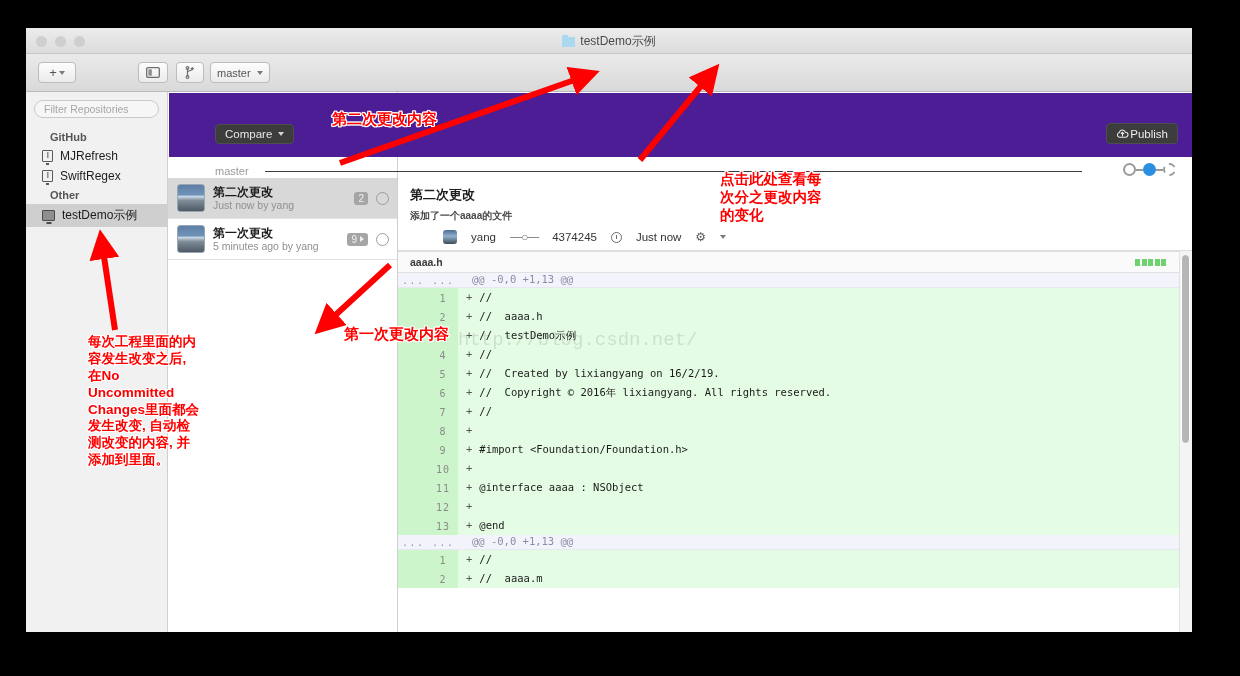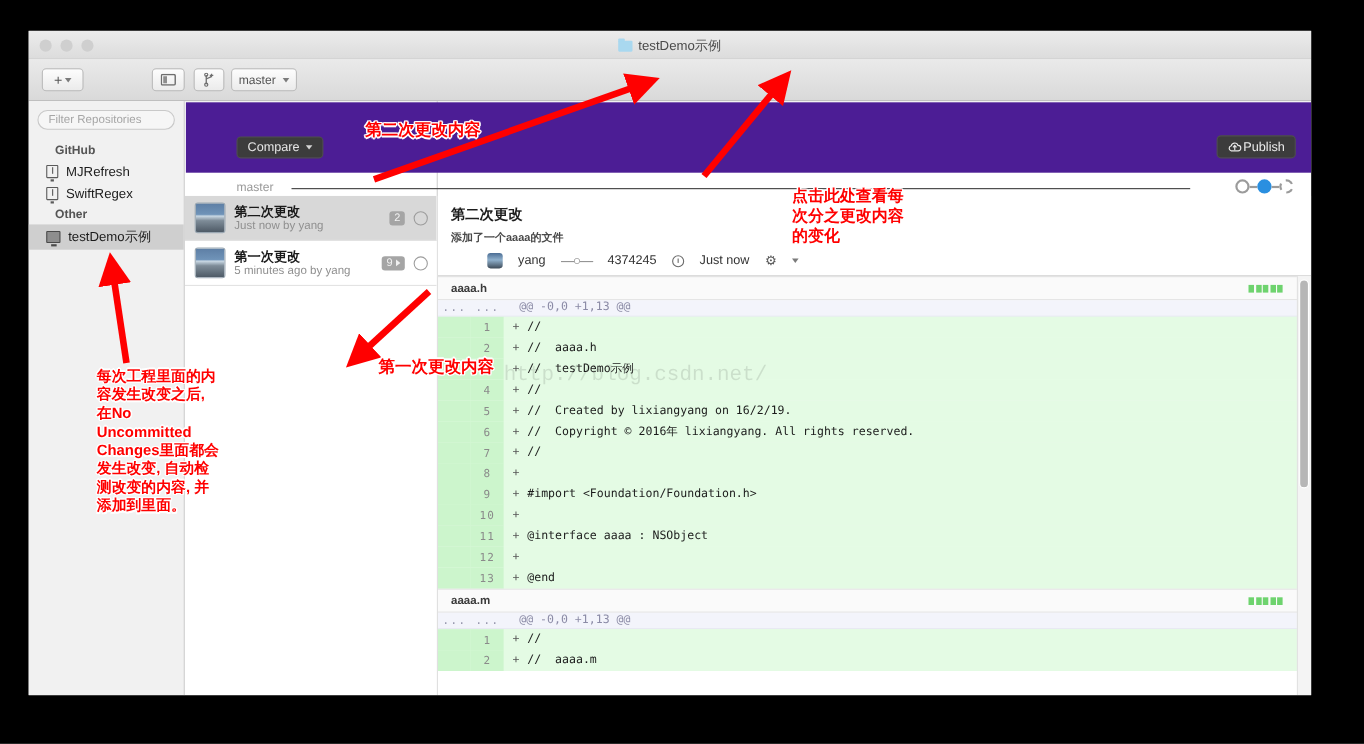--- a/index.html
+++ b/index.html
@@ -428,30 +428,20 @@
               <span class="ln">12</span>
               <span class="code"><span class="plus">+</span></span>
             </div>
             <div class="row">
               <span class="lo"></span>
               <span class="ln">13</span>
               <span class="code"><span class="plus">+</span>@end</span>
             </div>
           </div>
 
-        <div class="file-head">
-          <span>aaaa.m</span>
-          <span class="stats">
-            <i class="stat"></i>
-              <i class="stat"></i>
-              <i class="stat"></i>
-              <i class="stat"></i>
-              <i class="stat"></i>
-          </span>
-        </div>
         <div class="hunk">
           <span class="lo">...</span>
           <span class="ln">...</span>
           <span class="code">@@ -0,0 +1,13 @@</span>
         </div>
         <div id="file1-lines">
             <div class="row">
               <span class="lo"></span>
               <span class="ln">1</span>
               <span class="code"><span class="plus">+</span>//</span>

